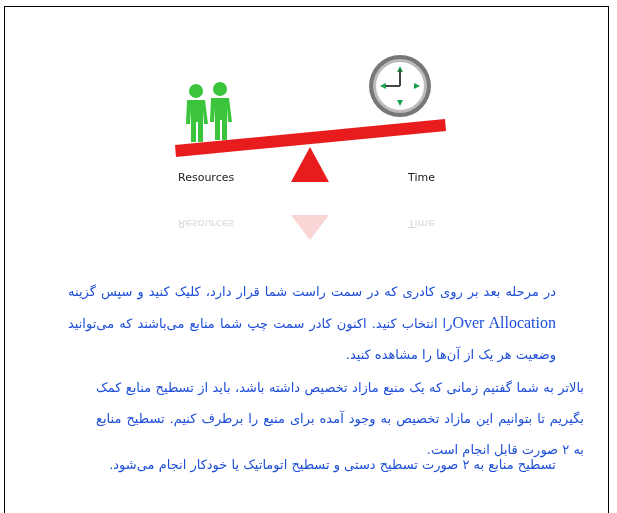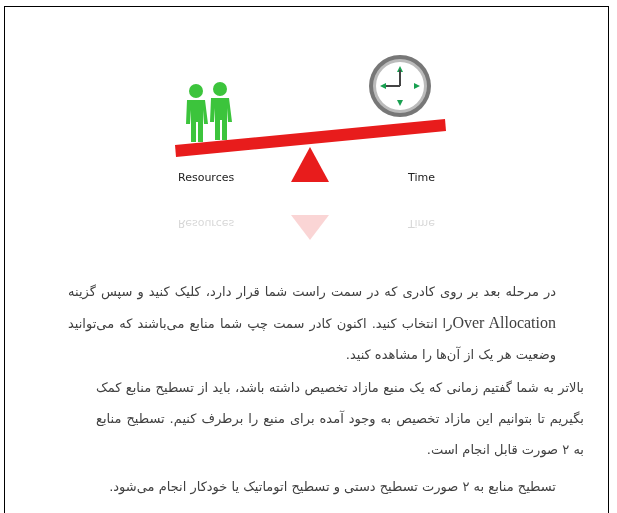--- a/index.html
+++ b/index.html
@@ -1,23 +1,23 @@
 <!DOCTYPE html>
 <html><head>
 <meta charset="utf-8">
 <style>
   html, body { margin:0; padding:0; background:#ffffff; }
   body { width:617px; height:513px; position:relative; overflow:hidden; font-family:"DejaVu Serif","Liberation Serif",serif; }
   .page-frame { position:absolute; left:4px; top:6px; width:605px; height:520px; border:1px solid #000; box-sizing:border-box; background:#fff; }
   .figure { position:absolute; left:170px; top:44px; width:290px; height:210px; }
   .figure svg { display:block; }
-  .text-block { position:absolute; left:68px; width:488px; direction:rtl; text-align:justify; font-family:"DejaVu Sans","Liberation Sans",sans-serif; font-size:13px; color:#404040; line-height:31px; }
+  .text-block { position:absolute; left:68px; width:488px; direction:rtl; text-align:justify; font-family:"DejaVu Sans","Liberation Sans",sans-serif; font-size:13px; color:#1d4ed8; line-height:31px; }
   .p1 { top:276px; }
   .p2 { top:372px;margin-left:28px; }
-  .p3 { top:471px; }
+  .p3 { top:449px; }
   .latin { font-family:"Liberation Serif","DejaVu Serif",serif; font-size:16px; }
 </style>
 </head>
 <body>
 
 <div class="page-frame"></div>
 
 <div class="figure">
   <svg width="290" height="210" viewBox="0 0 290 210">
 

